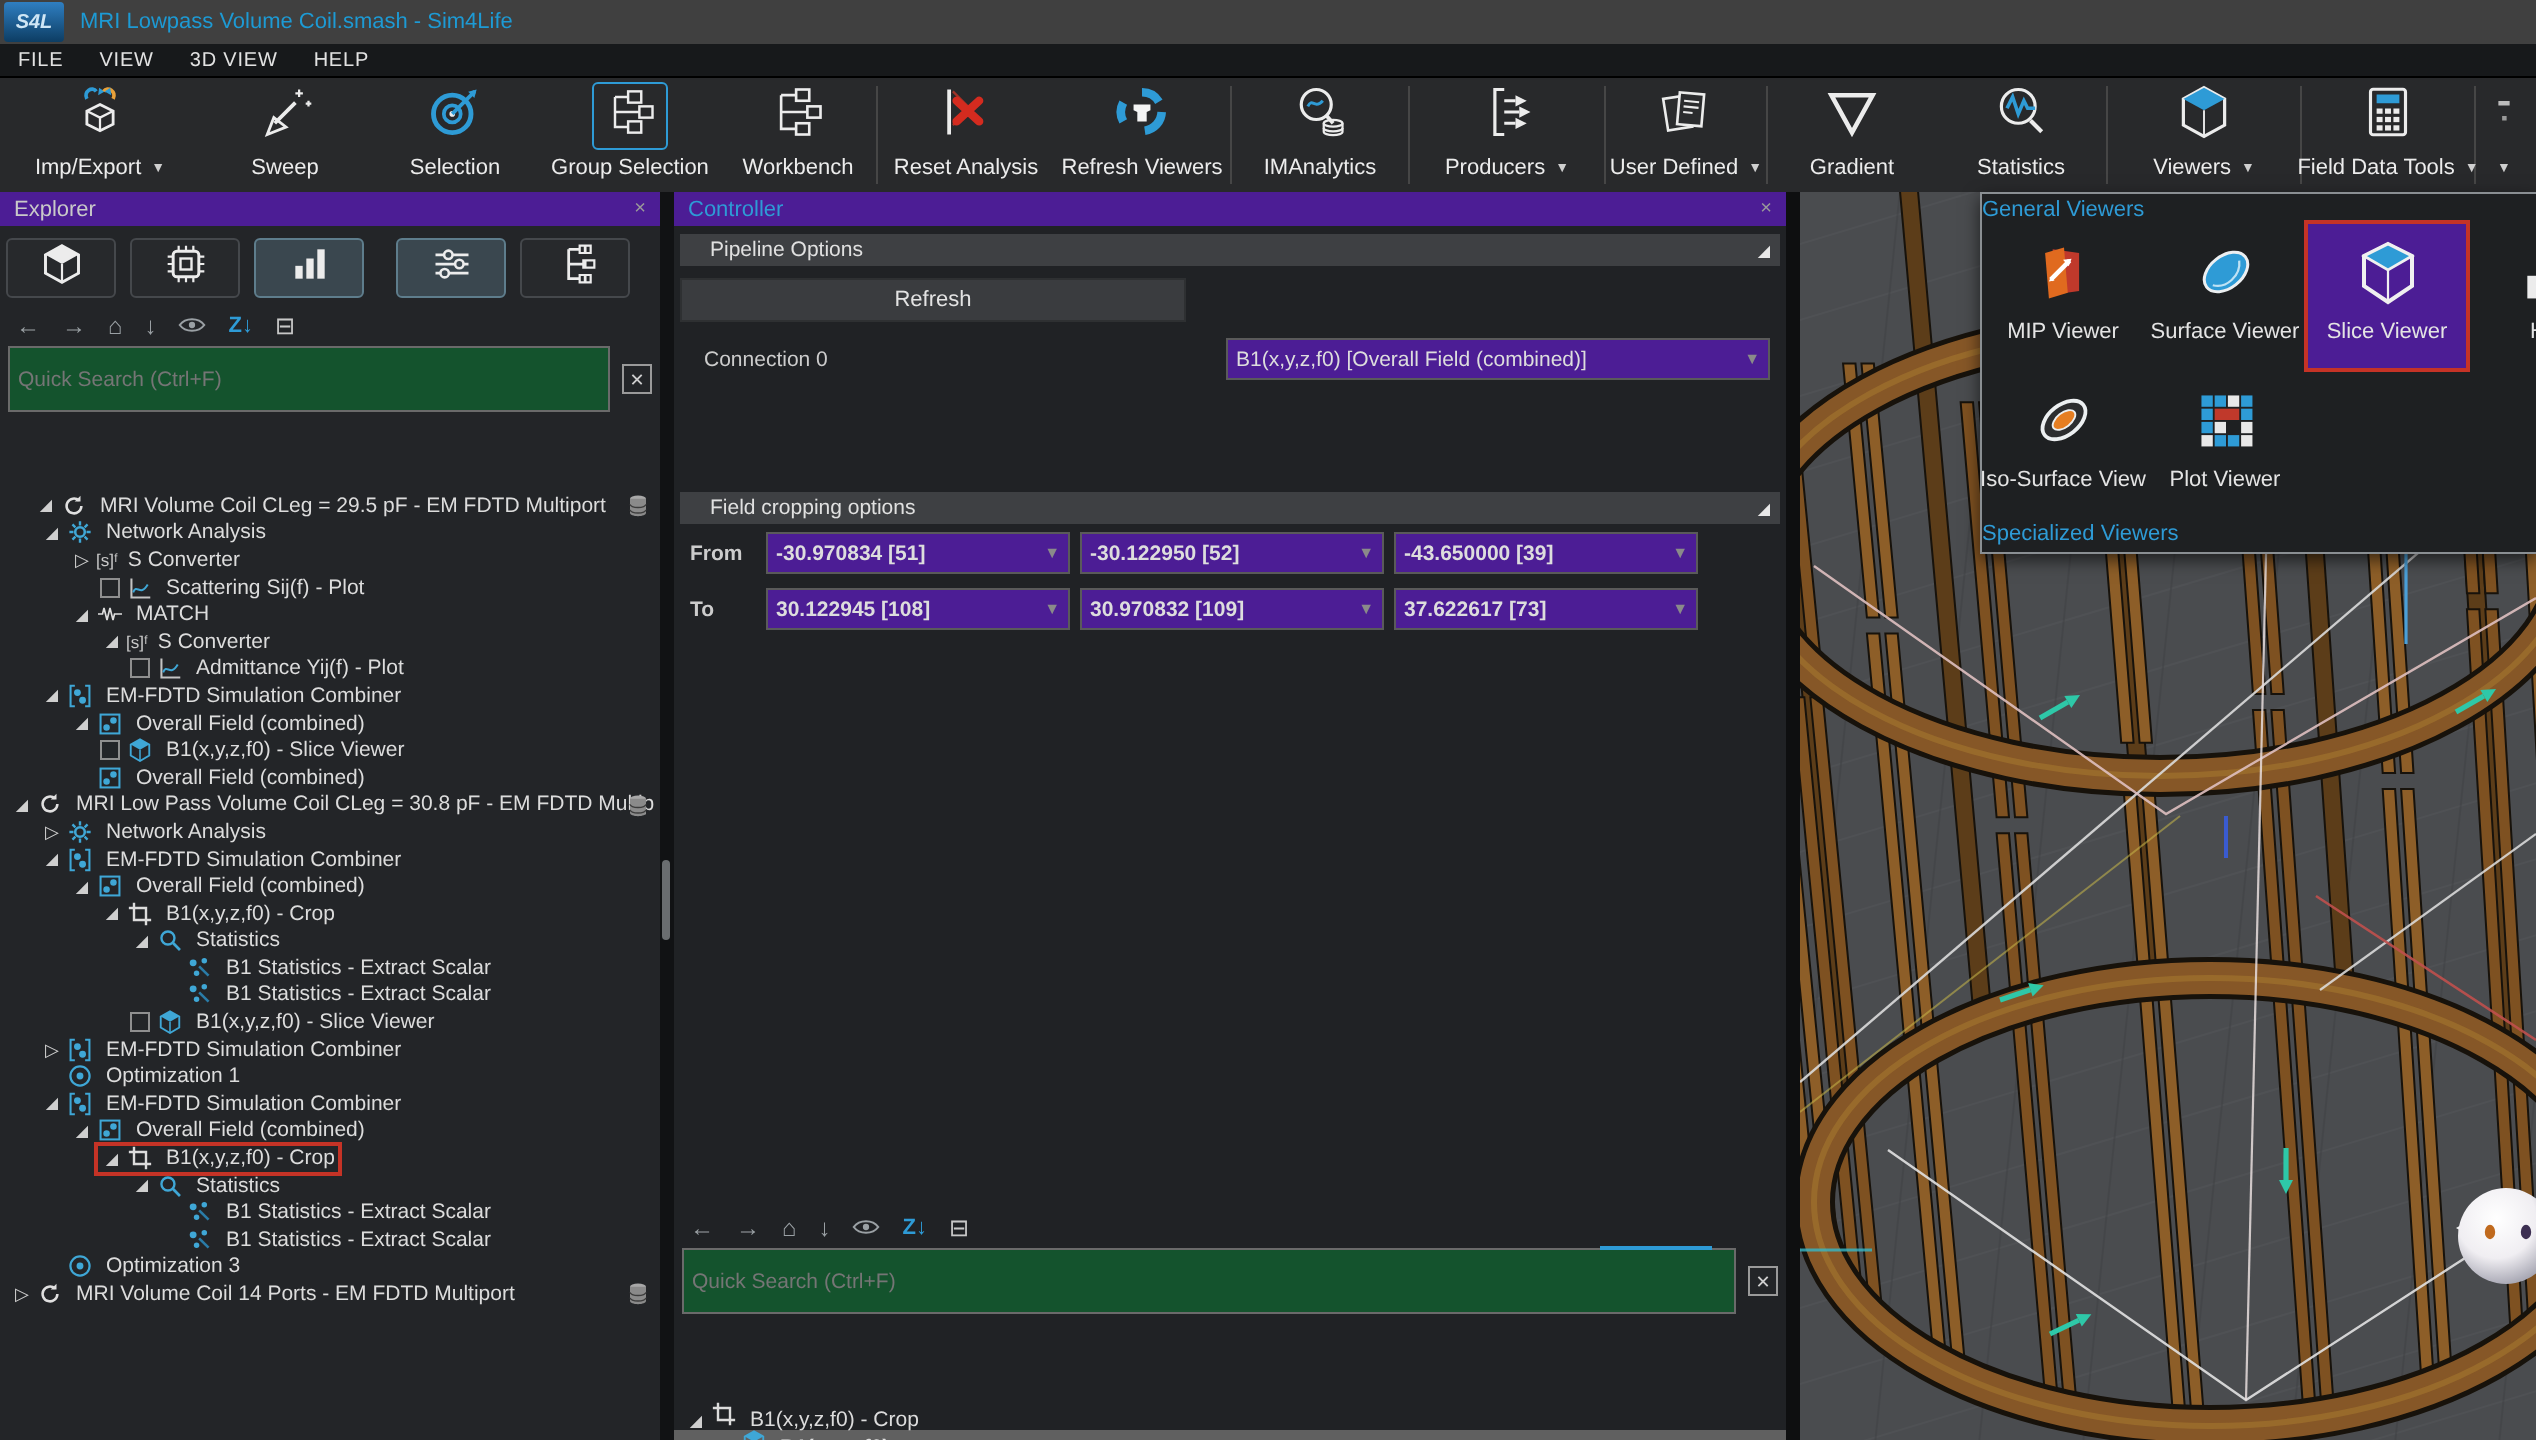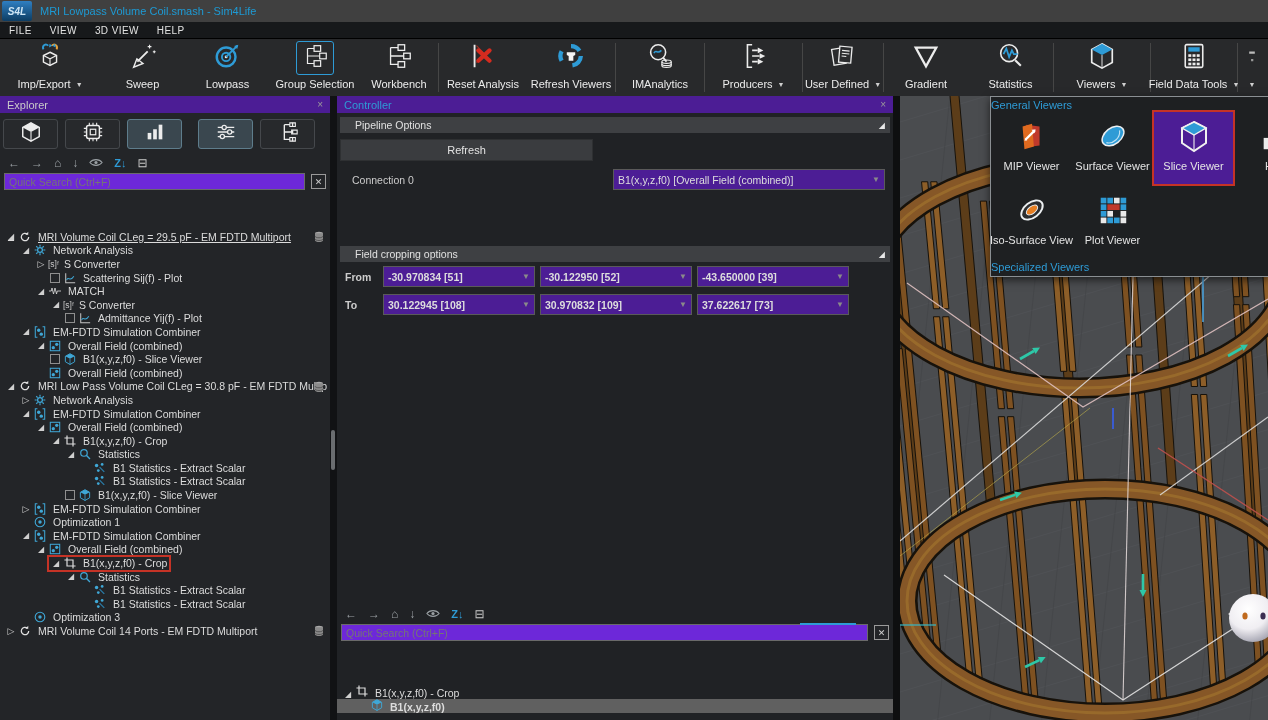--- a/index.html
+++ b/index.html
@@ -48,21 +48,21 @@
   .exp-tab.active { background:#3a474f; border-color:#64798466; border:1px solid #5e738; border-color:#5e7d8c; }
   .exp-tab.gap { margin-left:9px; }
 
   
   .nav-row { display:flex; align-items:center; gap:11px; padding:4px 8px 3px 8px; height:18px; }
   .nav-ic { color:#9aa0a4; font-size:12px; line-height:12px; display:flex; align-items:center; }
   .nav-ic.blue { color:#2e9bd6; font-weight:bold; font-size:11px; }
 
   
   .search-row { display:flex; align-items:center; padding:2px 4px; gap:6px; position:relative; }
-  .search-input { flex:1; height:17px; background:#6d28d9; border:1px solid #6a6a6a; color:#a9a9a9;
+  .search-input { flex:1; height:33px; background:#14532d; border:1px solid #6a6a6a; color:#a9a9a9;
     font-size:10.5px; padding:0 4px; font-family:"Liberation Sans",sans-serif; }
   .search-x { width:15px; height:15px; background:#232528; border:1px solid #9a9a9a; color:#cfcfcf;
     font-size:9px; display:flex; align-items:center; justify-content:center; }
 
   
   #explorer-tree { margin-top:38px; }
   .tree-row { height:13.6px; display:flex; align-items:center; font-size:10.5px; color:#dcdcdc;
     white-space:nowrap; position:relative; padding-right:4px; }
   .tree-row .grp { display:inline-flex; align-items:center; }
   .tree-row .grp.redbox { outline:2px solid #c53326; outline-offset:0px; }
@@ -159,21 +159,21 @@
       <div class="tb-item" style="width: 85px;">
         <div class="tb-icon">
           <span class="tbsvg"><svg width="30" height="30" viewBox="0 0 32 32">
               <circle cx="14" cy="17" r="10" fill="none" stroke="#2e9bd6" stroke-width="2.6"></circle>
               <circle cx="14" cy="17" r="4.5" fill="none" stroke="#2e9bd6" stroke-width="2"></circle>
               <circle cx="14" cy="17" r="1.5" fill="#ececec"></circle>
               <path d="M14 17L26 5" stroke="#2e9bd6" stroke-width="2"></path>
               <path d="M27 4l-1.2 4.5-3.3-3.3z" fill="#2e9bd6"></path>
             </svg></span>
         </div>
-        <div class="tb-label">Lowpass</div>
+        <div class="tb-label">Selection</div>
       </div>
       <div class="tb-item" style="width: 90px;">
         <div class="tb-icon sel">
           <span class="tbsvg"><svg width="30" height="30" viewBox="0 0 32 32">
               <rect x="15" y="5" width="7" height="6" fill="none" stroke="#ececec" stroke-width="1.3"></rect>
               <rect x="21" y="13" width="7" height="6" fill="none" stroke="#ececec" stroke-width="1.3"></rect>
               <rect x="15" y="21" width="7" height="6" fill="none" stroke="#ececec" stroke-width="1.3"></rect>
               <path d="M8 8h7M8 8v16h7M8 16h13" stroke="#ececec" stroke-width="1.3" fill="none"></path>
             </svg></span>
         </div>
@@ -387,21 +387,21 @@
         </span>
         <span class="nav-ic">
           <span style="color:#c8c8c8">⊟</span>
         </span>
       </div>
     <div class="search-row">
       <input class="search-input" placeholder="Quick Search (Ctrl+F)" style="">
       <span class="search-x">✕</span>
     </div>
     <div id="explorer-tree">
-        <div class="tree-row" style="padding-left: 4px; text-decoration: underline;">
+        <div class="tree-row" style="padding-left: 16px;">
           <span class="grp">
             <span class="tw open"></span>
             <span class="ticon">
               <svg viewBox="0 0 14 14">
                 <path d="M11.3 7a4.3 4.3 0 1 1-1.4-3.2" fill="none" stroke="#e0e0e0" stroke-width="1.5"></path>
                 <path d="M10.8 1v3.4H7.4z" fill="#e0e0e0"></path>
               </svg>
             </span>
             <span class="tlabel">MRI Volume Coil CLeg = 29.5 pF - EM FDTD Multiport</span>
           </span>

